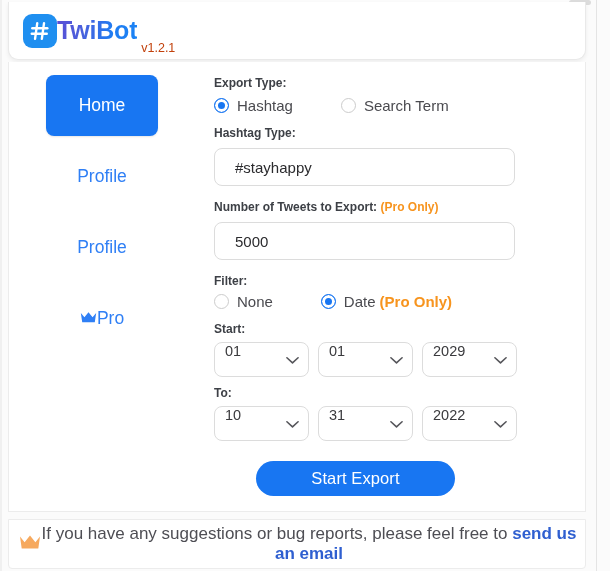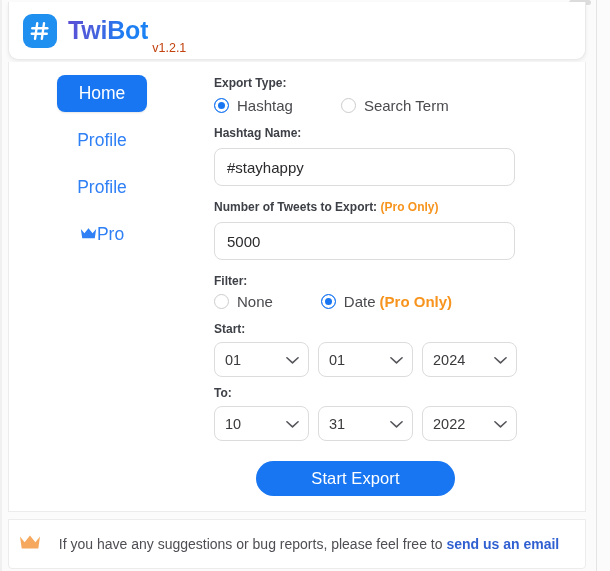--- a/index.html
+++ b/index.html
@@ -39,21 +39,20 @@
     width: 34px; height: 34px;
     border-radius: 9px;
     background: #1f8ff0;
     display: flex;
     align-items: center;
     justify-content: center;
     flex: none;
   }
   .logo-badge svg { display: block; }
   .brand-name {
-    margin-left: 11px;
     font-size: 25px;
     font-weight: bold;
     letter-spacing: -0.2px;
     background: linear-gradient(100deg, #5b4fd6 0%, #4a5fdc 32%, #1f7cf2 68%, #1b84f5 100%);
     -webkit-background-clip: text;
     background-clip: text;
     color: transparent;
     -webkit-text-fill-color: transparent;
   }
   .brand-version {
@@ -79,25 +78,25 @@
 
   
   .sidebar {
     width: 186px;
     flex: none;
     padding-top: 13px;
   }
   .nav-item {
     display: block;
     margin: 0 auto 10px auto;
-    width: 90px;
+    width: 112px;
     text-align: center;
     font-size: 17.5px;
     color: #2f7ff5;
-    padding: 8px 0;
+    padding: 20px 0;
     border-radius: 8px;
     cursor: pointer;
     white-space: nowrap;
   }
   .nav-item.active {
     background: #1876f2;
     color: #ffffff;
     box-shadow: 0 1px 2px rgba(0,0,0,0.10);
   }
   .nav-item.with-icon {
@@ -159,39 +158,38 @@
   .text-input {
     display: block;
     width: 301px;
     height: 38px;
     border: 1px solid #dcdcdc;
     border-radius: 8px;
     background: #ffffff;
     font-family: "Liberation Sans", sans-serif;
     font-size: 15px;
     color: #2b2b2e;
-    padding: 0 12px;
+    padding: 0 20px;
     margin-bottom: 14px;
     outline: none;
   }
 
   .selects-row {
     display: flex;
     gap: 9px;
     margin-bottom: 9px;
   }
   .select-box {
     position: relative;
     width: 95px;
     height: 35px;
     border: 1px solid #dcdcdc;
     border-radius: 8px;
     background: #ffffff;
     display: flex;
-    align-items: center;
     padding: 0 10px;
     cursor: pointer;
   }
   .select-value {
     font-size: 14.5px;
     color: #3a3a3d;
   }
   .select-chev {
     position: absolute;
     right: 9px;
@@ -229,21 +227,21 @@
     align-items: center;
   }
   .footer-crown {
     margin-left: 10px;
     flex: none;
     display: block;
   }
   .footer-text {
     flex: 1;
     text-align: center;
-    font-size: 14px;
+    font-size: 17px;
     color: #4e4e54;
     padding-right: 8px;
   }
   .footer-link {
     color: #2f5fd0;
     font-weight: bold;
     text-decoration: none;
     cursor: pointer;
   }
 
@@ -316,21 +314,21 @@
         <div class="radio-opt">
           <span class="radio-dot on"></span>
           <span class="radio-label">Hashtag</span>
         </div>
         <div class="radio-opt">
           <span class="radio-dot"></span>
           <span class="radio-label">Search Term</span>
         </div>
       </div>
 
-      <div class="field-label">Hashtag Name:</div>
+      <div class="field-label">Hashtag Type:</div>
       <input class="text-input" type="text" value="#stayhappy" style="">
 
       <div class="field-label">
         <span>Number of Tweets to Export:</span>
         <span class="pro-tag">(Pro Only)</span>
       </div>
       <input class="text-input" type="text" value="5000" style="">
 
       <div class="field-label tight">Filter:</div>
       <div class="radio-row">
@@ -358,21 +356,21 @@
         </div>
         <div class="select-box">
           <span class="select-value">01</span>
           <span class="select-chev">
             <svg width="13" height="9" viewBox="0 0 14 9" aria-hidden="true">
               <polyline points="1,1.5 7,7 13,1.5" fill="none" stroke="#55555a" stroke-width="1.7" stroke-linecap="round" stroke-linejoin="round"></polyline>
             </svg>
           </span>
         </div>
         <div class="select-box">
-          <span class="select-value">2024</span>
+          <span class="select-value">2029</span>
           <span class="select-chev">
             <svg width="13" height="9" viewBox="0 0 14 9" aria-hidden="true">
               <polyline points="1,1.5 7,7 13,1.5" fill="none" stroke="#55555a" stroke-width="1.7" stroke-linecap="round" stroke-linejoin="round"></polyline>
             </svg>
           </span>
         </div>
       </div>
 
       <div class="field-label tight">To:</div>
       <div class="selects-row">

